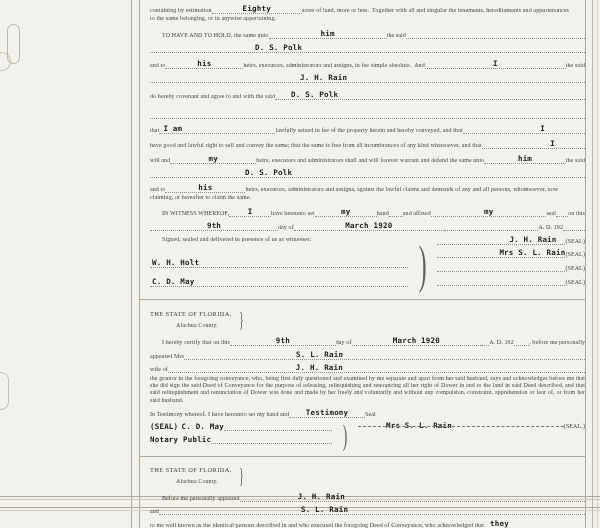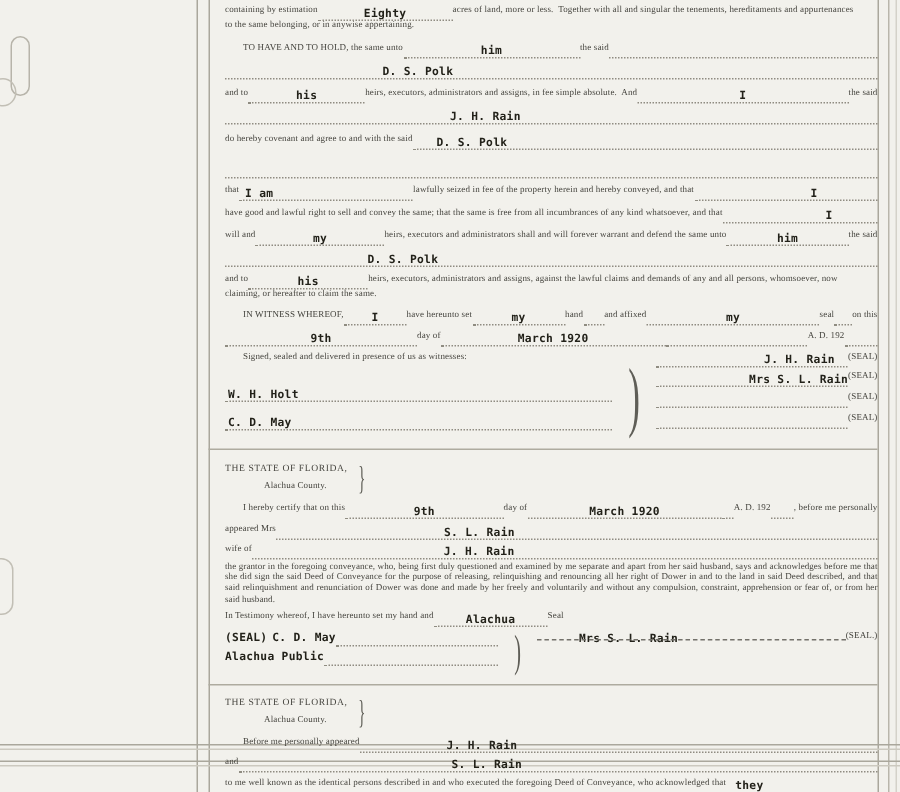--- a/index.html
+++ b/index.html
@@ -14,21 +14,21 @@
   
   .hline{position:absolute;left:0;right:0;height:1px;background:#aaa79c;}
   .hline.h2{background:#ccc9bf;}
   
   .hole{position:absolute;border:1px solid #b7b4aa;border-radius:7px;background:transparent;}
   .hole.h-top{left:7px;top:24px;width:11px;height:38px;}
   .hole.h-arc{left:-7px;top:52px;width:16px;height:17px;border-radius:50%;border-color:#c2bfb5;}
   .hole.h-mid{left:-8px;top:372px;width:15px;height:36px;border-radius:8px;border-color:#c2bfb5;}
   
   .content{position:absolute;left:150px;top:2px;width:435px;}
-  .ln{display:flex;align-items:flex-start;white-space:pre;min-height:8px;}
+  .ln{display:flex;align-items:flex-end;white-space:pre;min-height:8px;}
   .t{font-family:"Liberation Serif",serif;font-size:6px;color:#46453f;flex:0 0 auto;
      letter-spacing:.1px;line-height:7px;}
   .tin{padding-left:12px;}
   .ty{font-family:"DejaVu Sans Mono",monospace;font-weight:700;font-size:7.5px;
       color:#222119;letter-spacing:.2px;line-height:8px;}
   .b{flex:0 0 auto;border-bottom:1px dotted #8f8c81;display:flex;align-items:flex-end;
      justify-content:center;min-width:8px;height:9px;overflow:visible;}
   .bf{flex:1 1 auto;}
   .bl{justify-content:flex-start;}
   .br{justify-content:flex-end;}
@@ -188,27 +188,27 @@
       <span class="t">appeared Mrs</span>
       <span class="b bf bl" style="padding-left:112px"><span class="ty">S. L. Rain</span></span>
     </div>
     <div class="ln" style="margin-top:3px">
       <span class="t">wife of</span>
       <span class="b bf bl" style="padding-left:128px"><span class="ty">J. H. Rain</span></span>
     </div>
     <p class="body-p" style="margin-top:2px">the grantor in the foregoing conveyance, who, being first duly questioned and examined by me separate and apart from her said husband, says and acknowledges before me that she did sign the said Deed of Conveyance for the purpose of releasing, relinquishing and renouncing all her right of Dower in and to the land in said Deed described, and that said relinquishment and renunciation of Dower was done and made by her freely and voluntarily and without any compulsion, constraint, apprehension or fear of, or from her said husband.</p>
     <div class="ln" style="margin-top:4px">
       <span class="t">In Testimony whereof, I have hereunto set my hand and</span>
-      <span class="b" style="flex:0 1 76px"><span class="ty">Alachua</span></span>
+      <span class="b" style="flex:0 1 76px"><span class="ty">Testimony</span></span>
       <span class="t">Seal</span>
     </div>
     <div style="display:flex">
       <div class="col" style="width:182px">
         <div class="ln" style="margin-top:3px"><span class="ty">(SEAL)</span><span class="t">  </span><span class="ty">C. D. May</span><span class="b bf"></span></div>
-        <div class="ln" style="margin-top:3px"><span class="ty">Alachua Public</span><span class="b bf"></span></div>
+        <div class="ln" style="margin-top:3px"><span class="ty">Notary Public</span><span class="b bf"></span></div>
       </div>
       <div class="brace" style="font-size:30px;margin:0 8px;align-self:flex-start">)</div>
       <div class="col" style="flex:1">
         <div class="ln" style="margin-top:3px"><span class="b bm bf bl" style="padding-left:28px"><span class="ty">Mrs S. L. Rain</span></span><span class="t seal-t">(SEAL.)</span></div>
       </div>
     </div>
 
     <div class="hr" style="margin-top:4px"></div>
 
     <div class="hdr" style="margin-top:5px">

